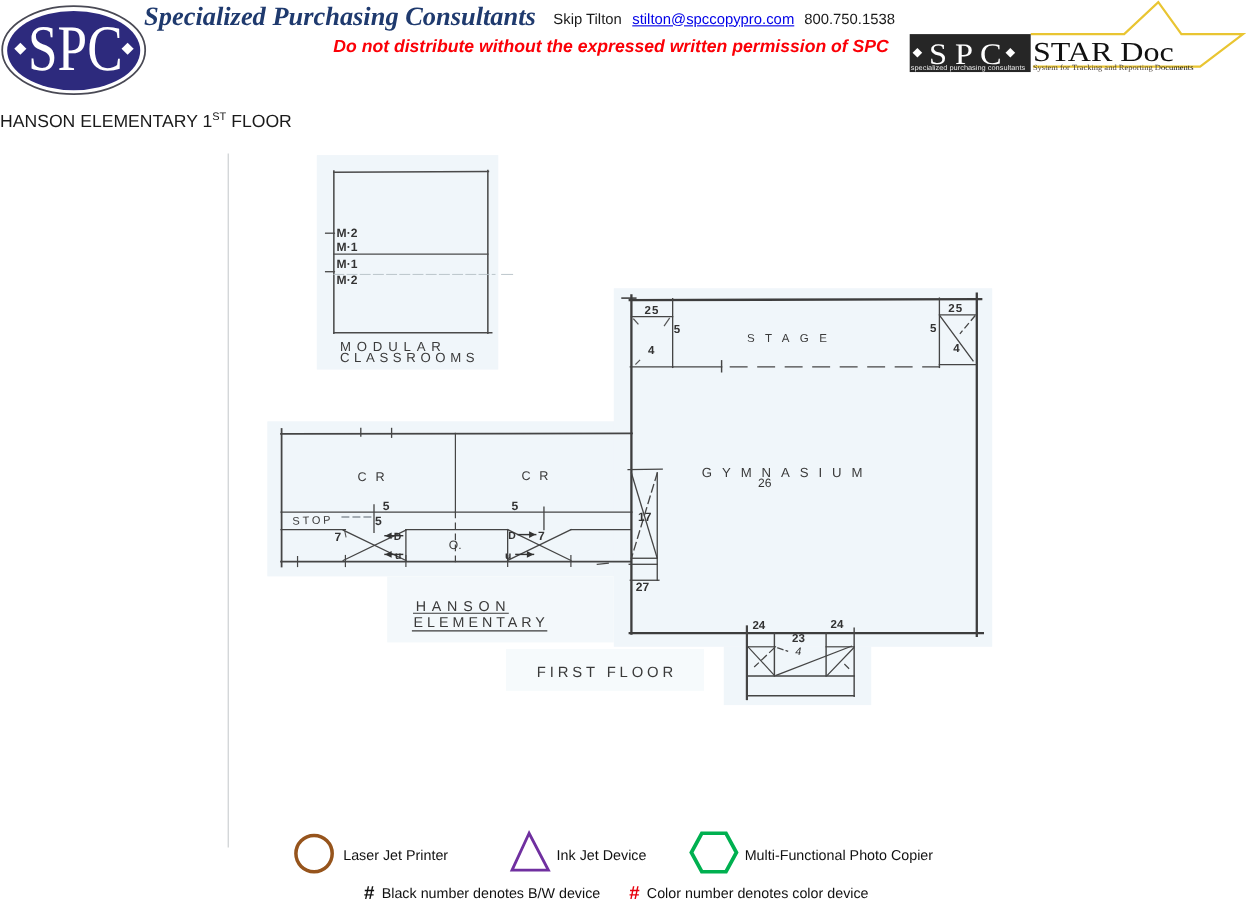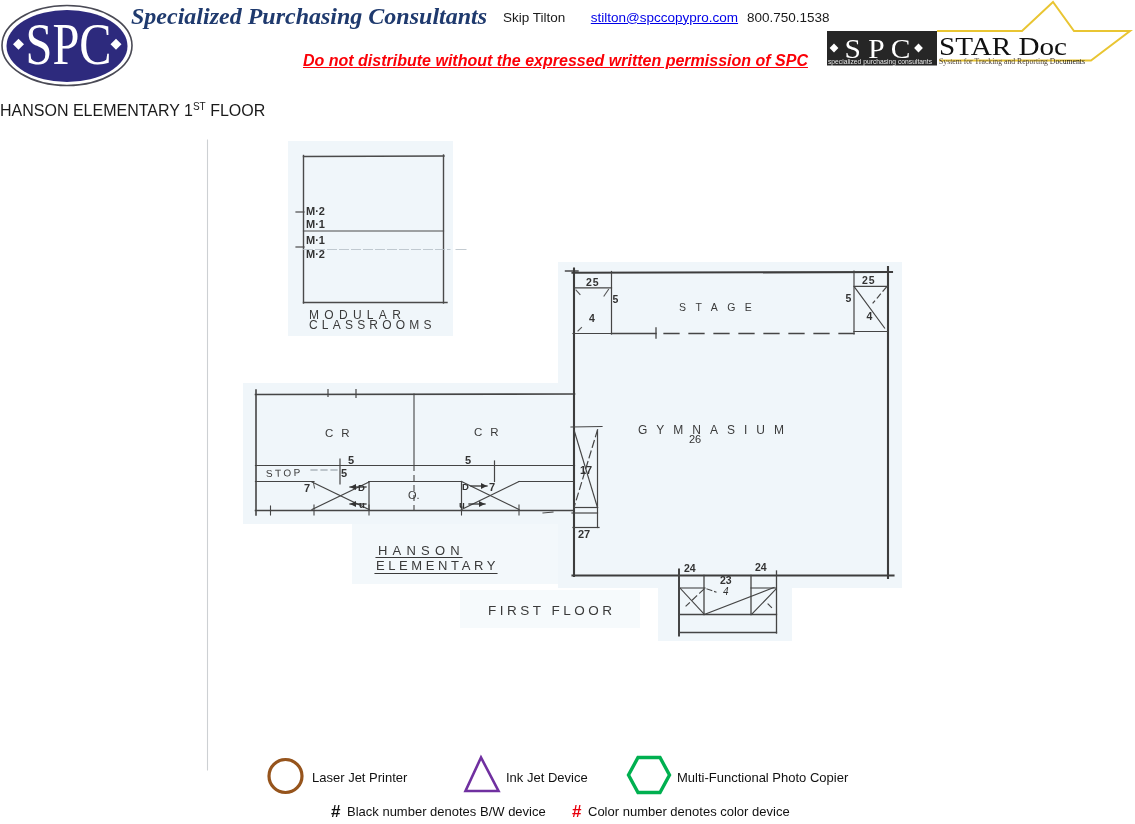--- a/index.html
+++ b/index.html
@@ -12,23 +12,23 @@
 <svg class="abs" style="left:0;top:0;" width="140" height="92" viewBox="0 0 140 92">
   <ellipse cx="67" cy="45.5" rx="65" ry="40" fill="#ffffff" stroke="#4a4a55" stroke-width="1.6"></ellipse>
   <ellipse cx="67" cy="46" rx="60.5" ry="36" fill="#2d2a7d"></ellipse>
   <text x="68.5" y="64" text-anchor="middle" font-family="Liberation Serif, serif" font-size="59" fill="#ffffff" textLength="86" lengthAdjust="spacingAndGlyphs">SPC</text>
   <rect x="14.6" y="40.4" width="7.8" height="7.8" fill="#ffffff" transform="rotate(45 18.5 44.3)"></rect>
   <rect x="112.1" y="40.4" width="7.8" height="7.8" fill="#ffffff" transform="rotate(45 116 44.3)"></rect>
 </svg>
 
 <div class="abs" style="left:131px;top:3px;font-family:'Liberation Serif',serif;font-style:italic;font-weight:bold;font-size:24px;color:#1f3a6e;">Specialized Purchasing Consultants</div>
 
-<div class="abs" style="left:503px;top:9.5px;font-size:13.5px;color:#1a1a1a;white-space:nowrap;">Skip Tilton<span style="display:inline-block;width:9.5px;"></span><span style="color:#0000e8;text-decoration:underline;margin-left:16px;">stilton@spccopypro.com</span><span style="display:inline-block;width:9px;"></span>800.750.1538</div>
-
-<div class="abs" style="left:303px;top:52px;font-size:16px;font-weight:bold;font-style:italic;color:#fb0007;text-decoration:underline;">Do not distribute without the expressed written permission of SPC</div>
+<div class="abs" style="left:503px;top:9.5px;font-size:13.5px;color:#1a1a1a;white-space:nowrap;">Skip Tilton<span style="display:inline-block;width:9.5px;"></span><span style="color:#0000e8;text-decoration:underline;">stilton@spccopypro.com</span><span style="display:inline-block;width:9px;"></span>800.750.1538</div>
+
+<div class="abs" style="left:303px;top:34px;font-size:16px;font-weight:bold;font-style:italic;color:#fb0007;">Do not distribute without the expressed written permission of SPC</div>
 
 <svg class="abs" style="left:820px;top:0;" width="315" height="72" viewBox="0 0 315 72">
 
   <polyline points="117,31 202,31 233,2 254,31 310,31 271,60.5 119,60.5" fill="none" stroke="#e9c532" stroke-width="2"></polyline>
 
   <rect x="7" y="31" width="110" height="34.5" fill="#262626"></rect>
   <text x="57.5" y="58" text-anchor="middle" font-family="Liberation Serif, serif" font-size="27" fill="#ffffff" textLength="66" lengthAdjust="spacingAndGlyphs">S P C</text>
   <rect x="10.9" y="44.9" width="6.2" height="6.2" fill="#ffffff" transform="rotate(45 14 48)"></rect>
   <rect x="95.4" y="44.9" width="6.2" height="6.2" fill="#ffffff" transform="rotate(45 98.5 48)"></rect>
   <text x="60" y="63.5" text-anchor="middle" font-family="Liberation Sans, sans-serif" font-size="6.3" fill="#e8e8e8" textLength="104" lengthAdjust="spacingAndGlyphs">specialized purchasing consultants</text>

